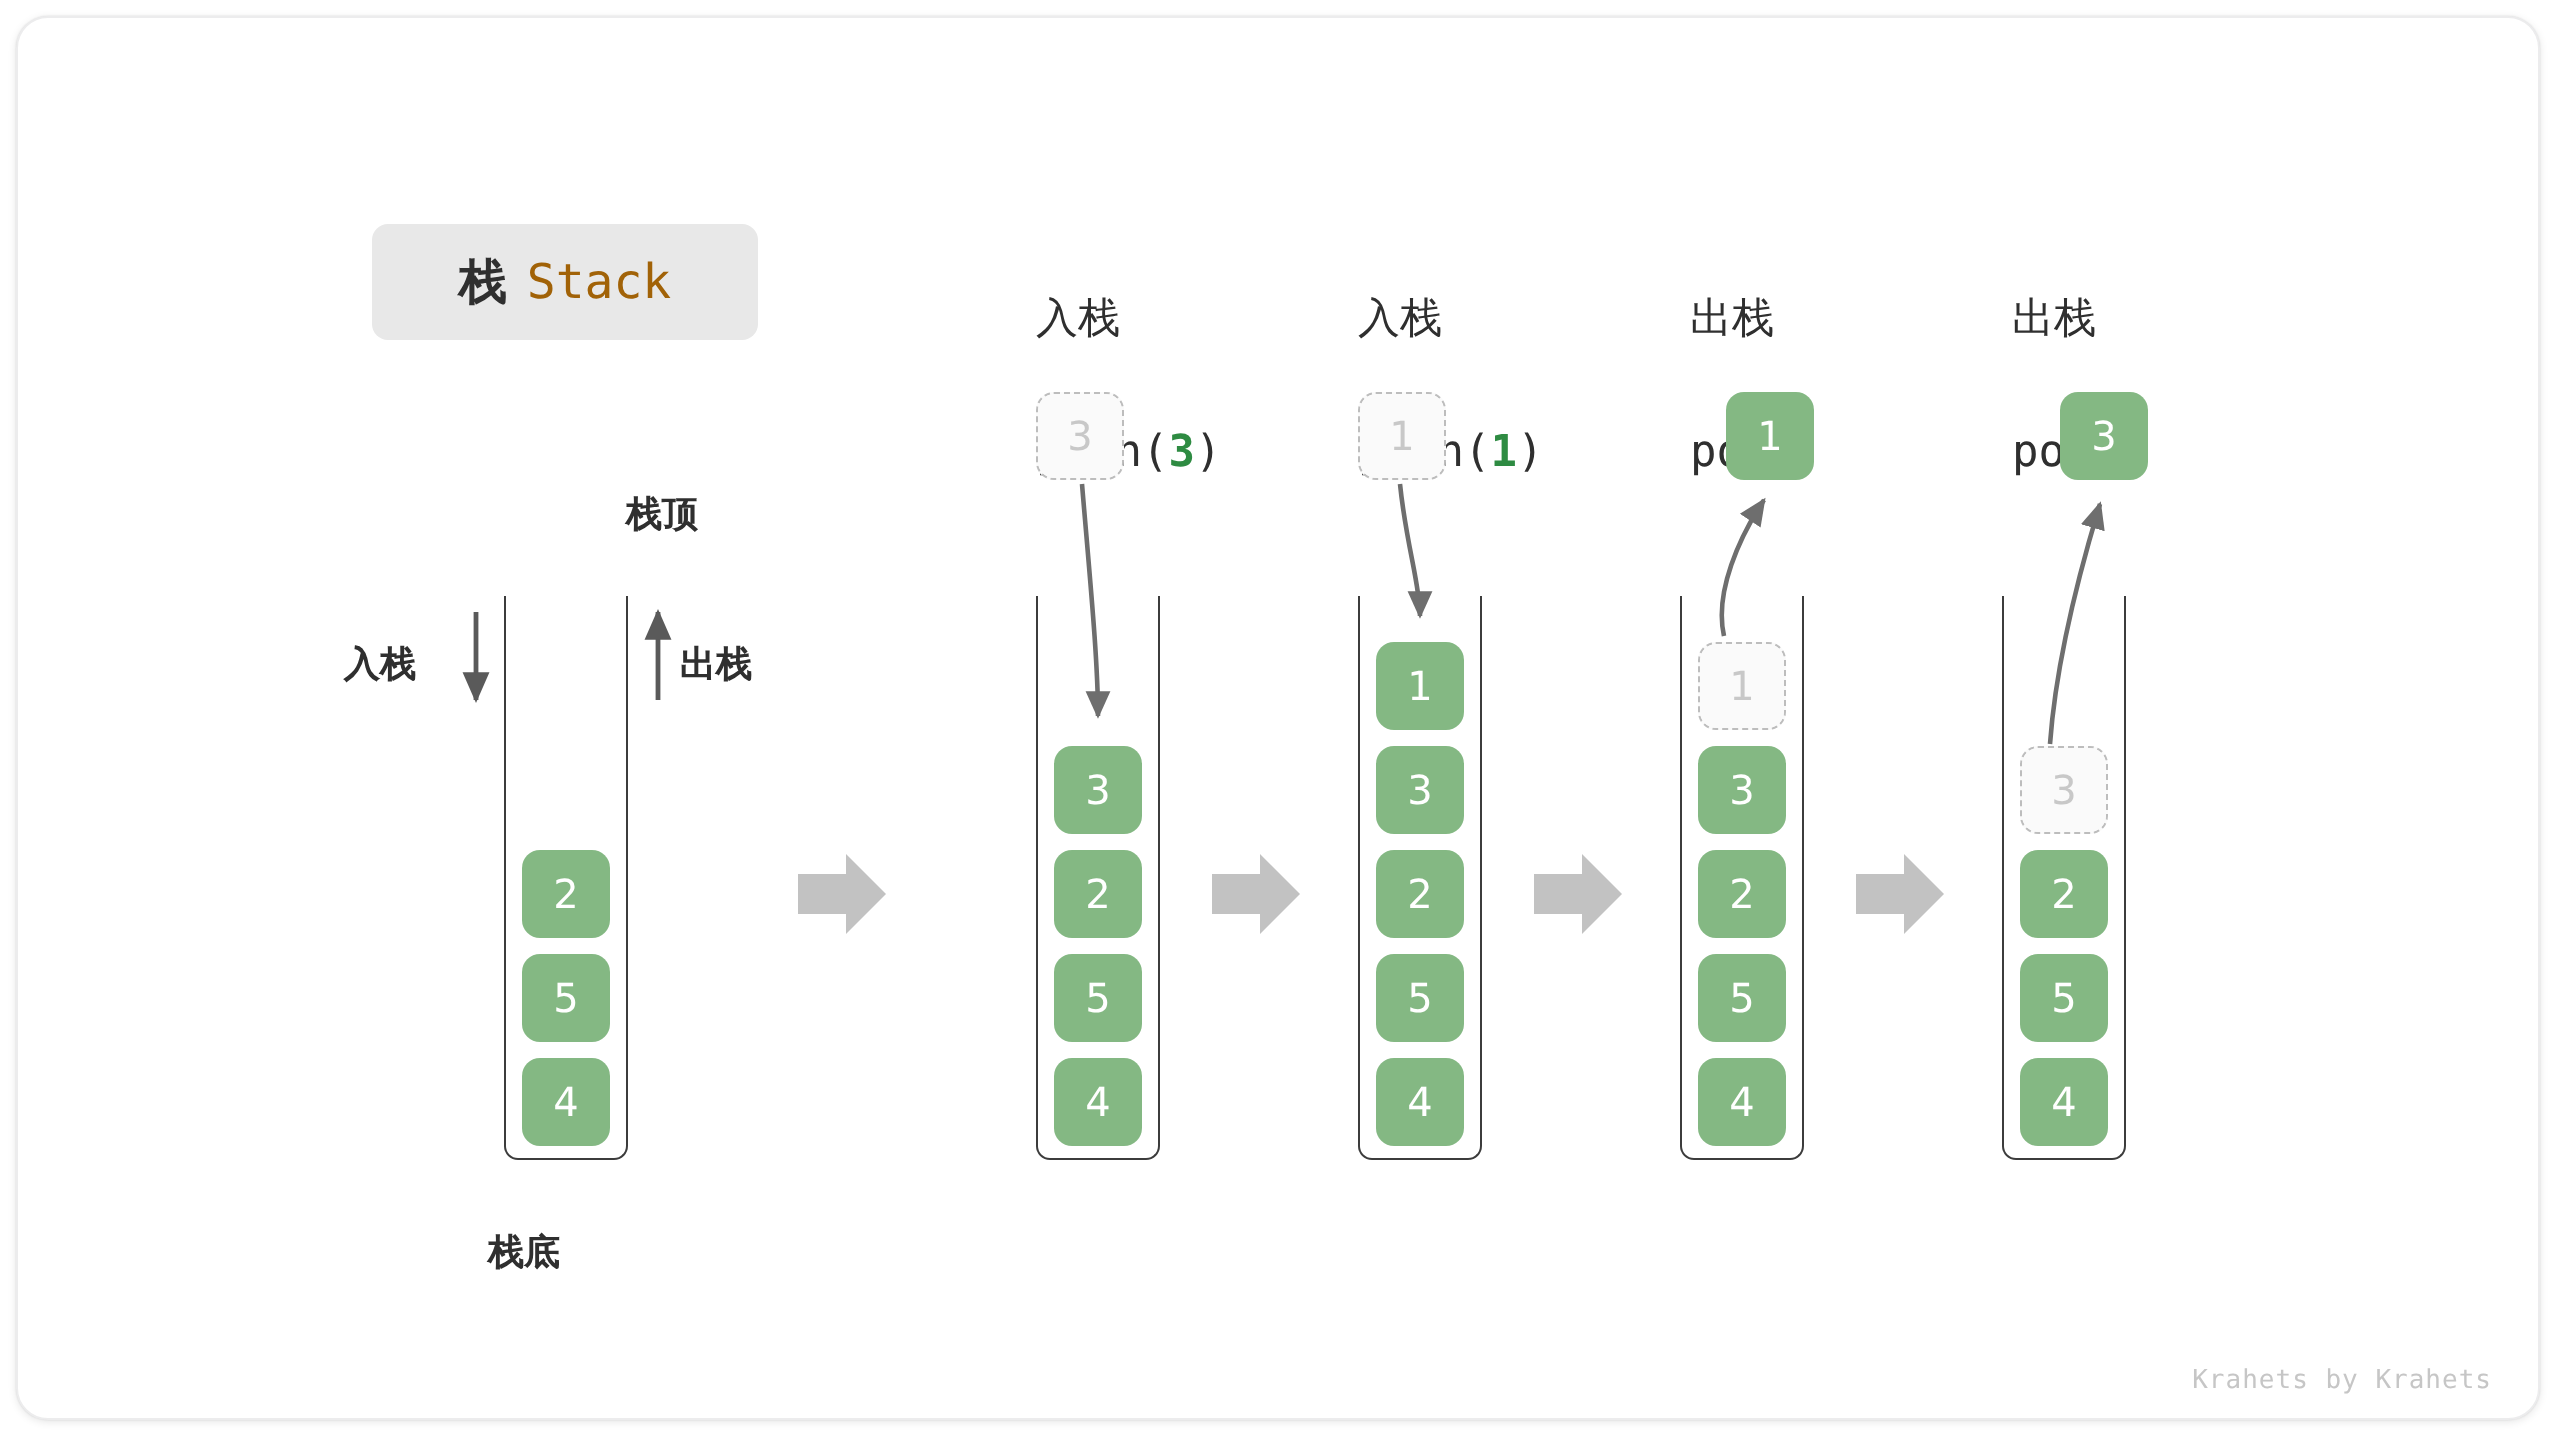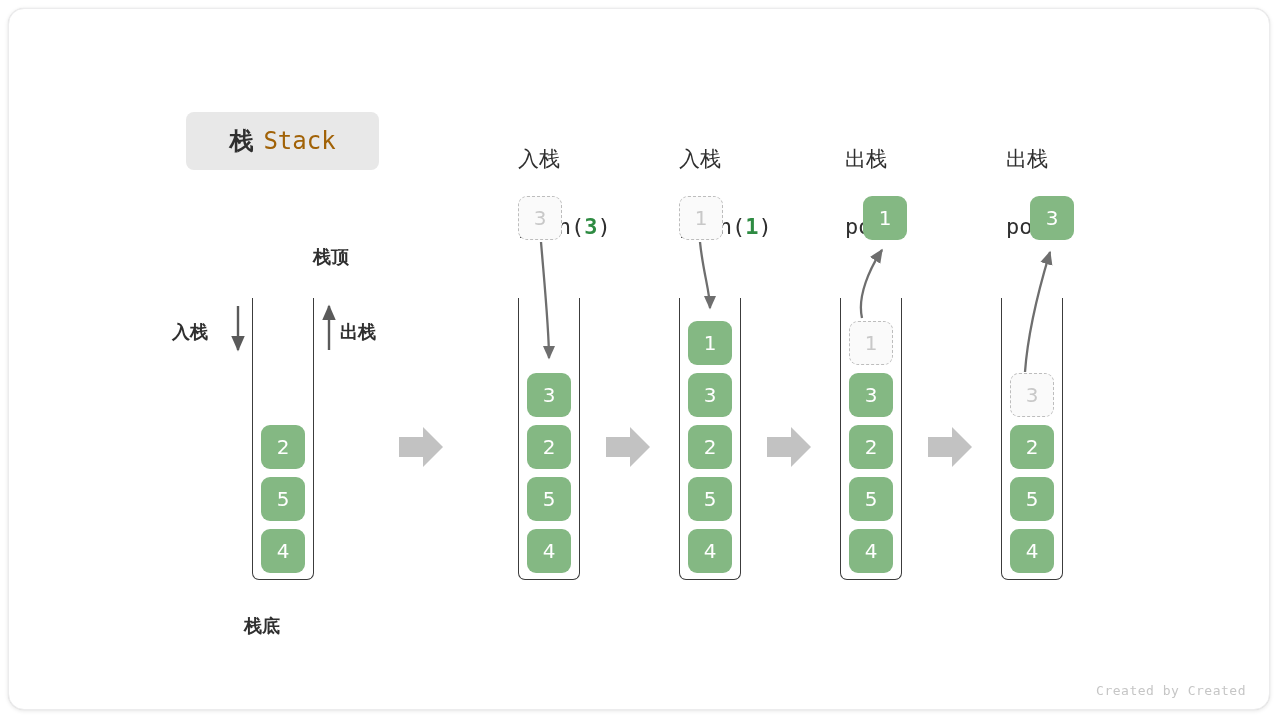--- a/index.html
+++ b/index.html
@@ -273,14 +273,14 @@
       <path d="M606,437 L630,437 L630,427 L650,447 L630,467 L630,457 L606,457 z" fill="#c2c2c2"></path>
     </g>
     <g>
       <path d="M767,437 L791,437 L791,427 L811,447 L791,467 L791,457 L767,457 z" fill="#c2c2c2"></path>
     </g>
     <g>
       <path d="M928,437 L952,437 L952,427 L972,447 L952,467 L952,457 L928,457 z" fill="#c2c2c2"></path>
     </g>
   </svg>
 
-  <div class="footer">Created by Created</div>
+  <div class="footer">Krahets by Krahets</div>
 </div>
 
 </body></html>

